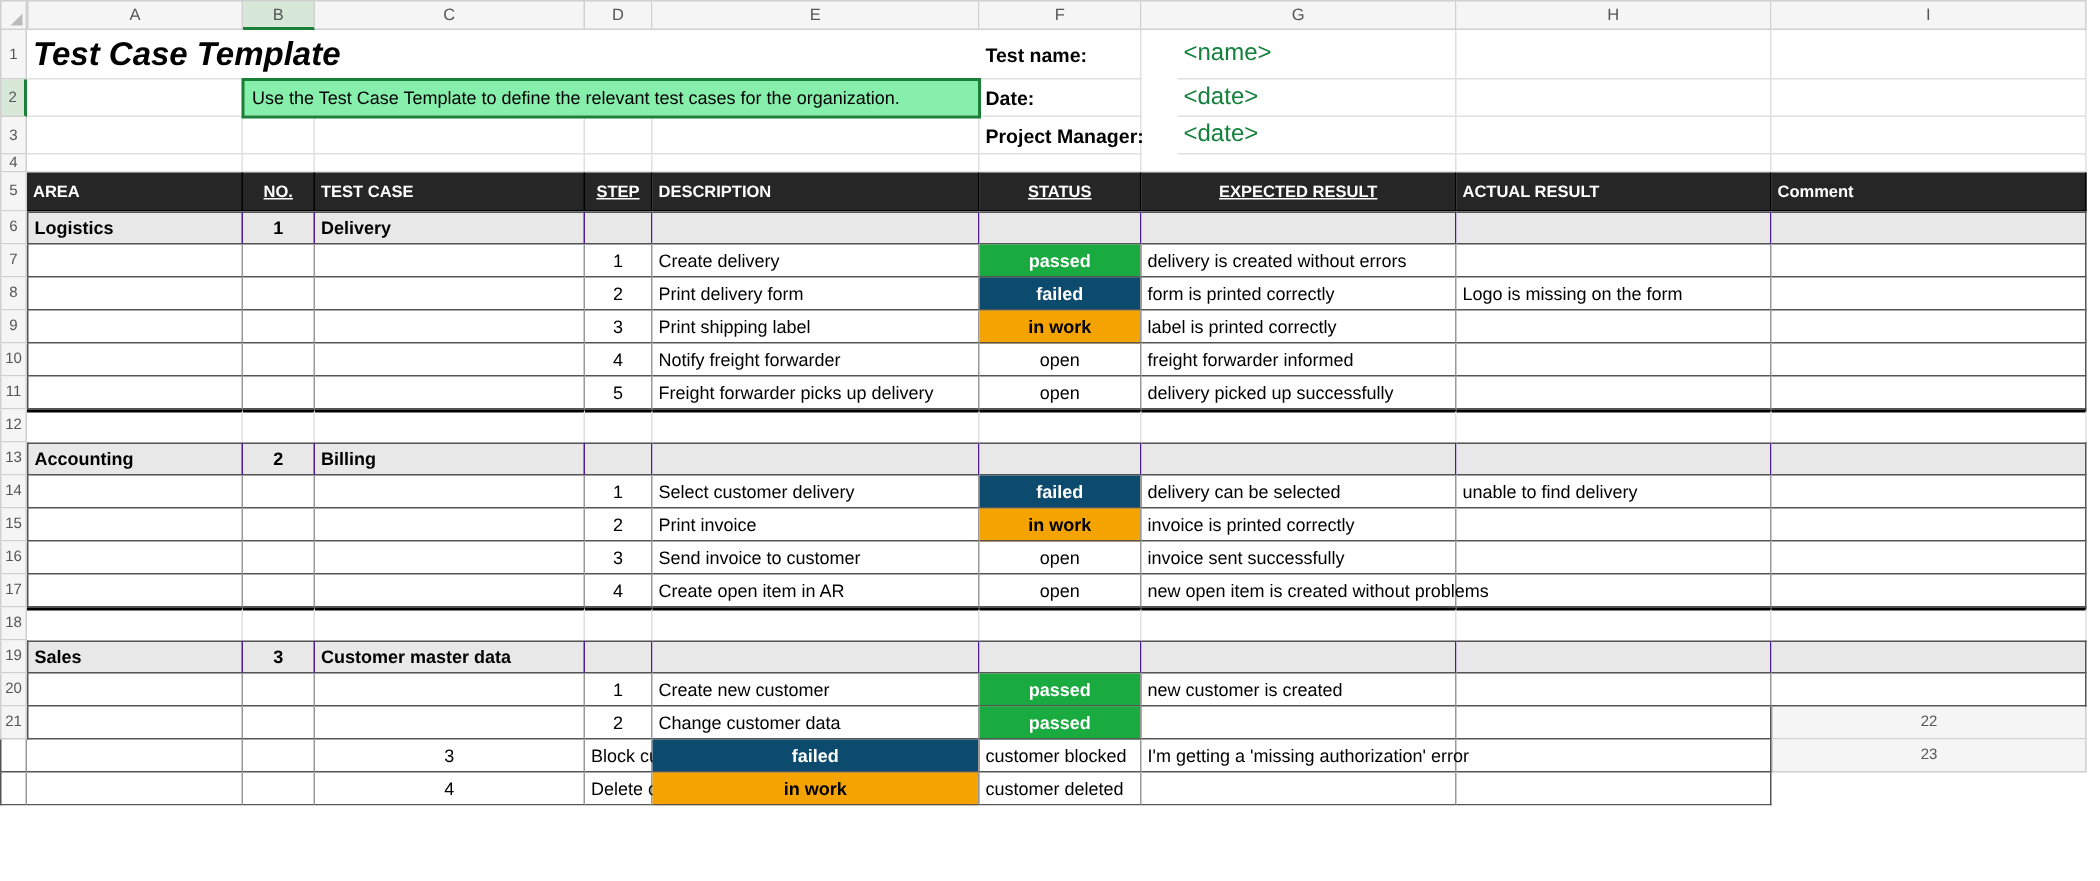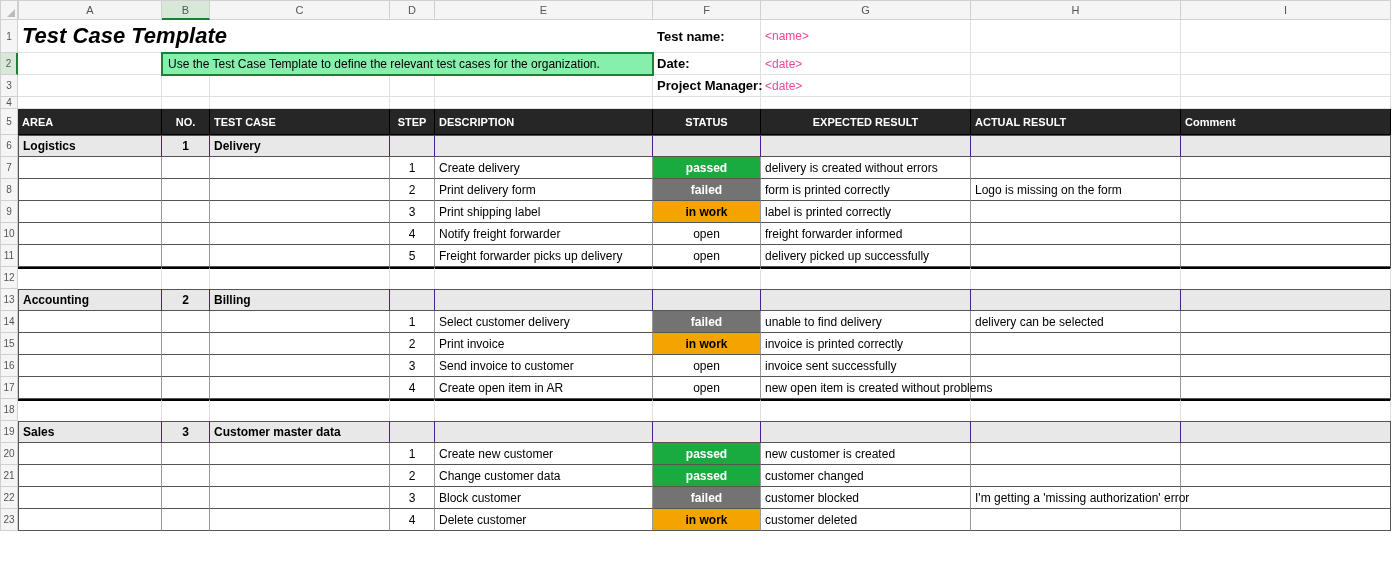--- a/index.html
+++ b/index.html
@@ -72,33 +72,33 @@
   .title {
     font-size: 22px;
     font-weight: bold;
   }
   .note {
     background: #86efac;
     font-size: 12px;
     padding-left: 6px;
   }
   .meta-label { font-weight: bold; font-size: 13px; }
-  .meta-val { font-size: 12px; color:#ec4899; }
+  .meta-val { font-size: 16px; color:#15803d;margin-left:24px; }
   .thead {
     background: #262626;
     color: #fff;
     font-weight: bold;
     font-size: 11px;
     border-right: 1px solid #000;
     border-bottom: 1px solid #000;
     padding: 6px 4px;
     min-height: 26px;
     text-align: center;
   }
-  .thead.center { text-align: center; justify-content: center; }
+  .thead.center { text-align: center; justify-content: center; text-decoration: underline; }
   .group {
     background: #e8e8e8;
     font-weight: bold;
     border: 1px solid #555;
     border-left: none;
     border-right: 1px solid #4c1d95;
   }
   .group.first { border-left: 1px solid #555; }
   .group.center { justify-content: center; }
   .drow {
@@ -107,21 +107,21 @@
     border-left: none;
     border-right: 1px solid #999;
     font-size: 12px;
   }
   .drow.first { border-left: 1px solid #555; }
   .drow.last  { border-right: 1px solid #555; }
   .drow.center { justify-content: center; }
   .gap { border-bottom: none; min-height: 22px; }
   .gap.topline { border-top: 2px solid #000; }
   .status-passed { background: #1aab40; color: #fff; font-weight: bold; justify-content: center; }
-  .status-failed { background: #737373; color: #fff; font-weight: bold; justify-content: center; }
+  .status-failed { background: #0c4a6e; color: #fff; font-weight: bold; justify-content: center; }
   .status-inwork { background: #f5a300; color: #000; font-weight: bold; justify-content: center; }
   .status-open   { justify-content: center; }
   
   .active {
     outline: 2px solid #1a7f37;
     outline-offset: -1px;
     z-index: 2;
   }
 </style>
 </head>
@@ -261,22 +261,22 @@
     <div class="cell group"></div>
     <div class="cell group"></div>
     <div class="cell group last" style="border-right:1px solid #555;"></div>
     <div class="rowhdr">14</div>
     <div class="cell drow first"></div>
     <div class="cell drow"></div>
     <div class="cell drow"></div>
     <div class="cell drow center">1</div>
     <div class="cell drow">Select customer delivery</div>
     <div class="cell drow status-failed">failed</div>
+    <div class="cell drow">delivery can be selected</div>
     <div class="cell drow">unable to find delivery</div>
-    <div class="cell drow">delivery can be selected</div>
     <div class="cell drow last" style="border-right:1px solid #555;"></div>
     <div class="rowhdr">15</div>
     <div class="cell drow first"></div>
     <div class="cell drow"></div>
     <div class="cell drow"></div>
     <div class="cell drow center">2</div>
     <div class="cell drow">Print invoice</div>
     <div class="cell drow status-inwork">in work</div>
     <div class="cell drow">invoice is printed correctly</div>
     <div class="cell drow"></div>
@@ -331,21 +331,20 @@
     <div class="cell drow">new customer is created</div>
     <div class="cell drow"></div>
     <div class="cell drow last" style="border-right:1px solid #555;"></div>
     <div class="rowhdr">21</div>
     <div class="cell drow first"></div>
     <div class="cell drow"></div>
     <div class="cell drow"></div>
     <div class="cell drow center">2</div>
     <div class="cell drow">Change customer data</div>
     <div class="cell drow status-passed">passed</div>
-    <div class="cell drow">customer changed</div>
     <div class="cell drow"></div>
     <div class="cell drow last" style="border-right:1px solid #555;"></div>
     <div class="rowhdr">22</div>
     <div class="cell drow first"></div>
     <div class="cell drow"></div>
     <div class="cell drow"></div>
     <div class="cell drow center">3</div>
     <div class="cell drow">Block customer</div>
     <div class="cell drow status-failed">failed</div>
     <div class="cell drow">customer blocked</div>

